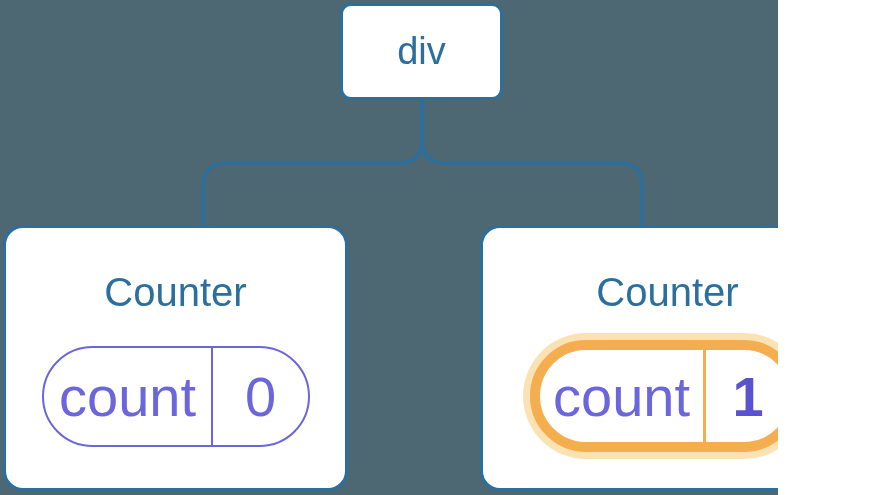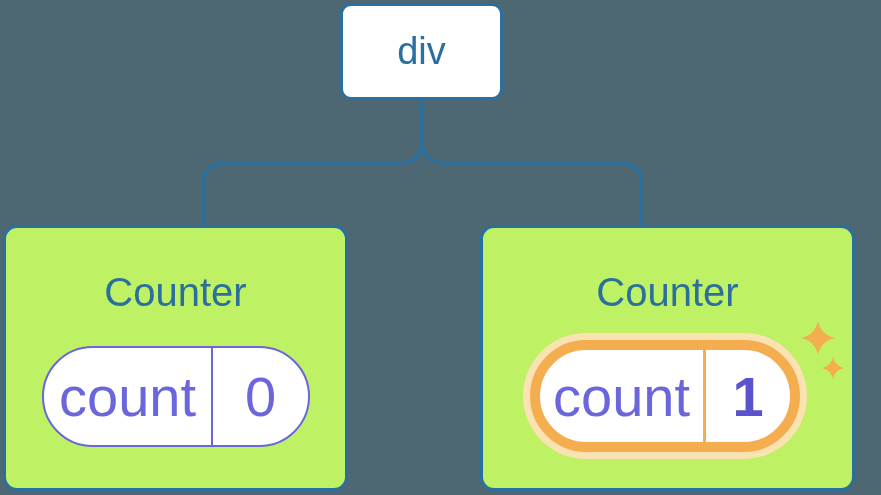--- a/index.html
+++ b/index.html
@@ -1,21 +1,21 @@
 <!DOCTYPE html>
 <html><head>
 <meta charset="utf-8">
 <style>
   html, body {
     margin: 0;
     padding: 0;
   }
   .canvas {
     position: relative;
-    width: 881px;
+    width: 778px;
     height: 495px;
     background: #4D6773;
     font-family: "Liberation Sans", sans-serif;
     overflow: hidden;
   }
   .connector {
     position: absolute;
     left: 0;
     top: 0;
     pointer-events: none;
@@ -35,23 +35,23 @@
     justify-content: center;
     font-size: 38px;
     font-weight: 500;
     color: #2B6F9E;
   }
   .card {
     position: absolute;
     top: 225px;
     height: 266px;
     box-sizing: border-box;
-    background: #bef264;
+    background: #ffffff;
     border: 3px solid #2B6F9E;
-    border-radius: 14px;
+    border-radius: 20px;
   }
   .card-left  { left: 3px;   width: 345px; }
   .card-right { left: 480px; width: 375px; }
   .card-title {
     position: absolute;
     top: 42px;
     left: 0;
     width: 100%;
     text-align: center;
     font-size: 40px;

